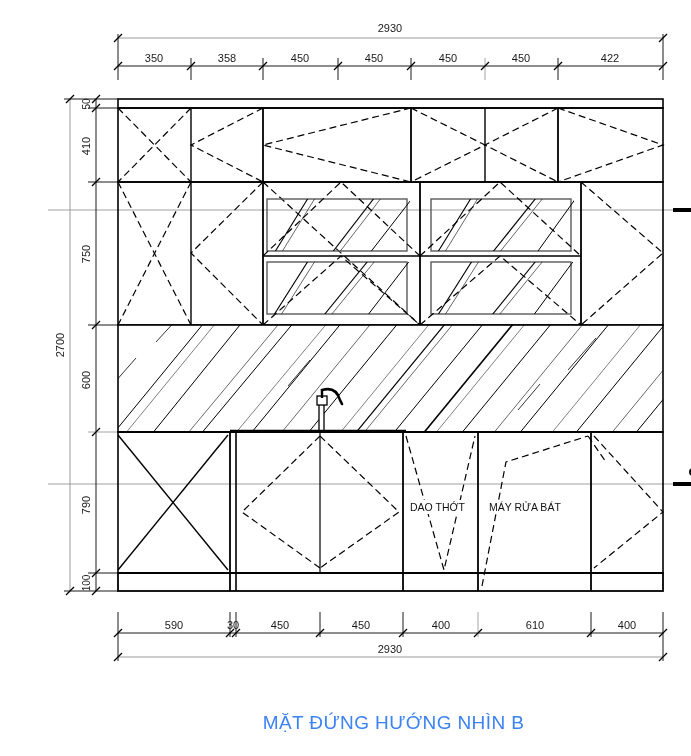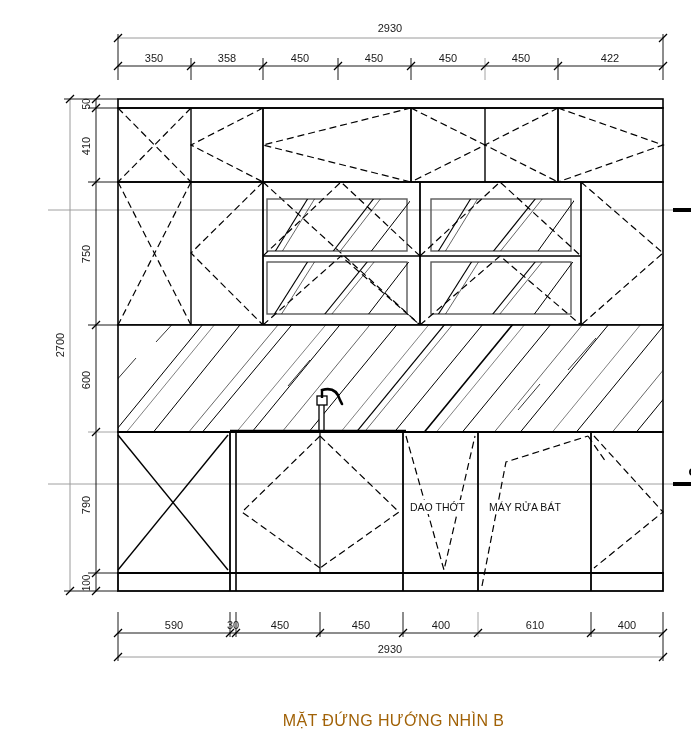--- a/index.html
+++ b/index.html
@@ -51,22 +51,22 @@
   }
   #title-bar {
     position: absolute;
     left: 0;
     top: 712px;
     width: 691px;
     text-align: center;
   }
   #title-bar .title {
     font-family: "Liberation Sans", sans-serif;
-    font-size: 16px;
-    color: #a16207;
+    font-size: 19px;
+    color: #3b82f6;
     letter-spacing: 0.4px;
     white-space: nowrap;
   }
 </style>
 </head>
 <body>
 
 <div id="sheet">
 
   <svg id="drawing" viewBox="0 0 691 756">

